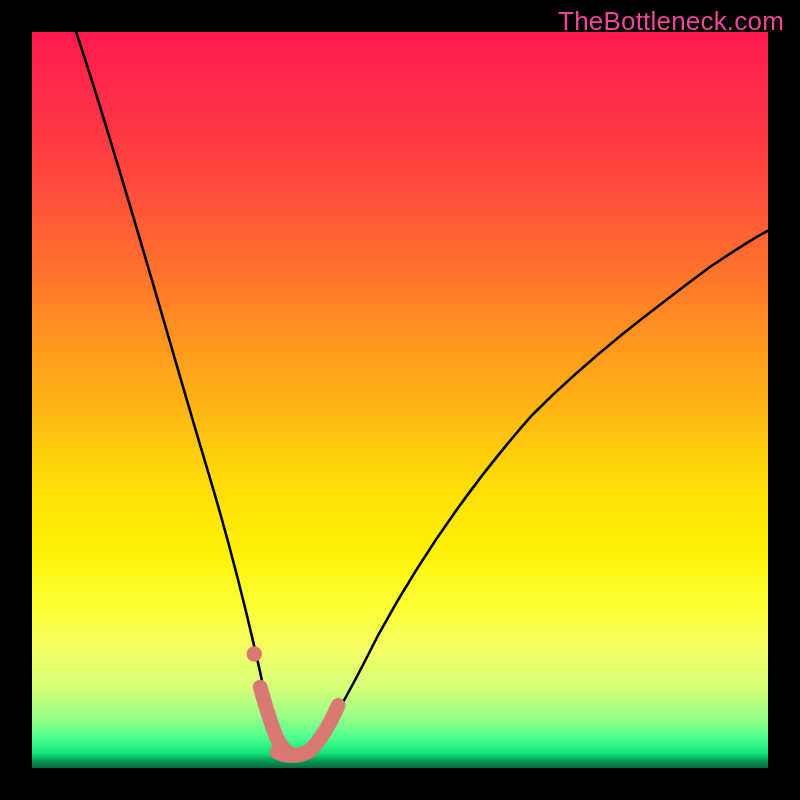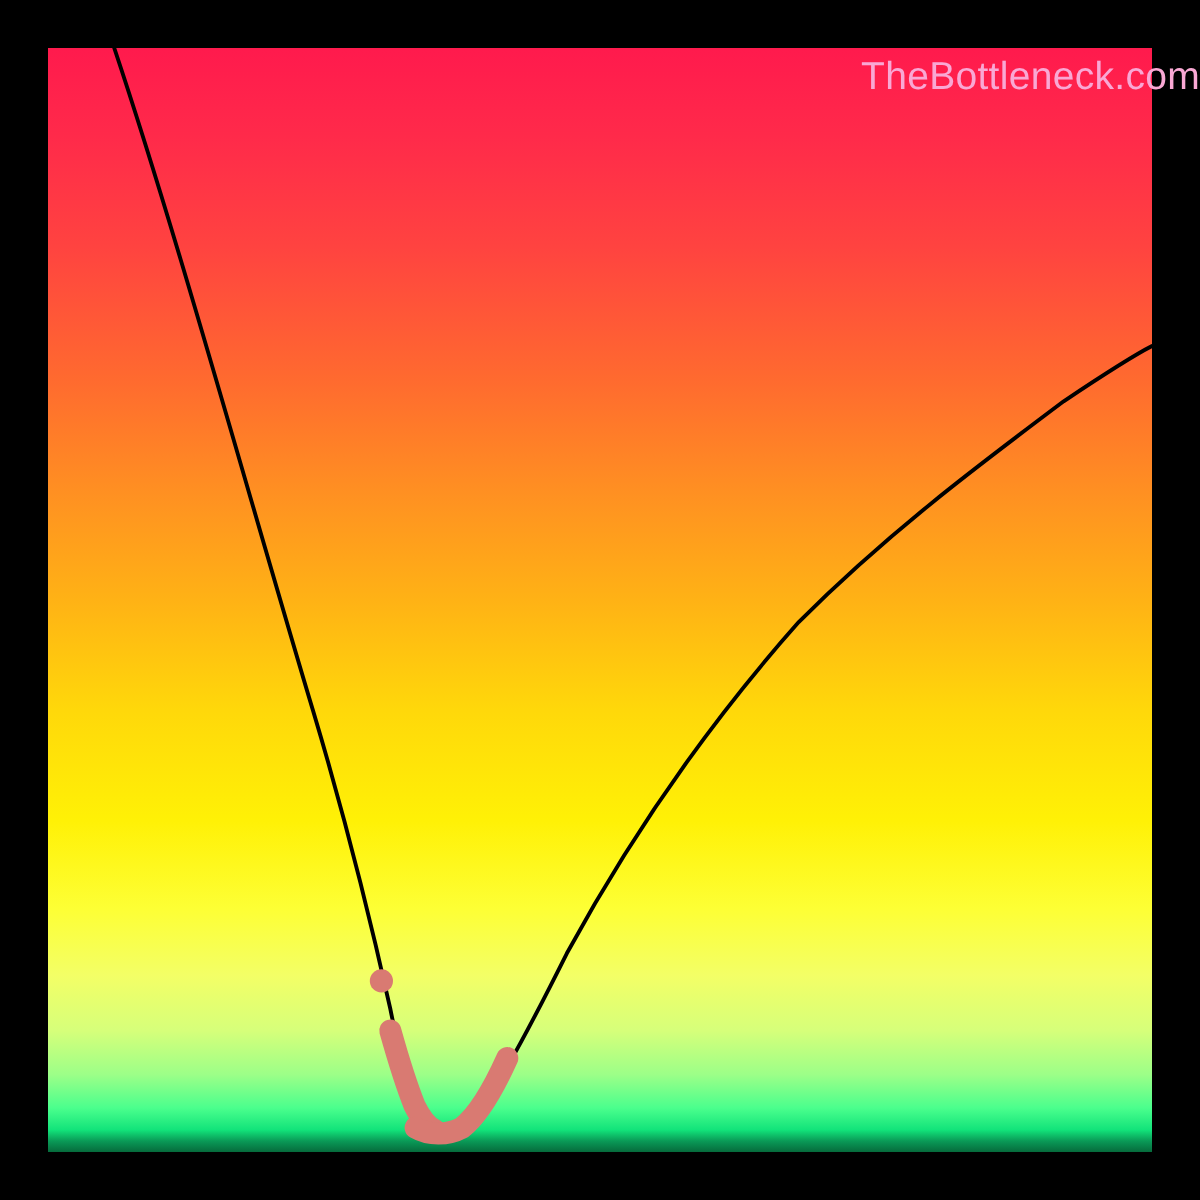--- a/index.html
+++ b/index.html
@@ -44,27 +44,26 @@
       #9cff88 93%,
       #4bff8d 96%,
       #12e37a 98%,
       #0a9a57 99%,
       #066b3c 100%
     );
   }
   .watermark {
     position: absolute;
     top: 6px;
-    right: 0;
-    color: #f9a8d4;
+    right: 16px;
+    color: #ec4899;
     font-size: 26px;
     font-weight: 500;
     letter-spacing: 0.2px;
     user-select: none;
-    margin-top: 29px;
   }
   svg.curve {
     position: absolute;
     inset: 0;
   }
 </style>
 </head>
 <body>
 
 <div class="frame">

